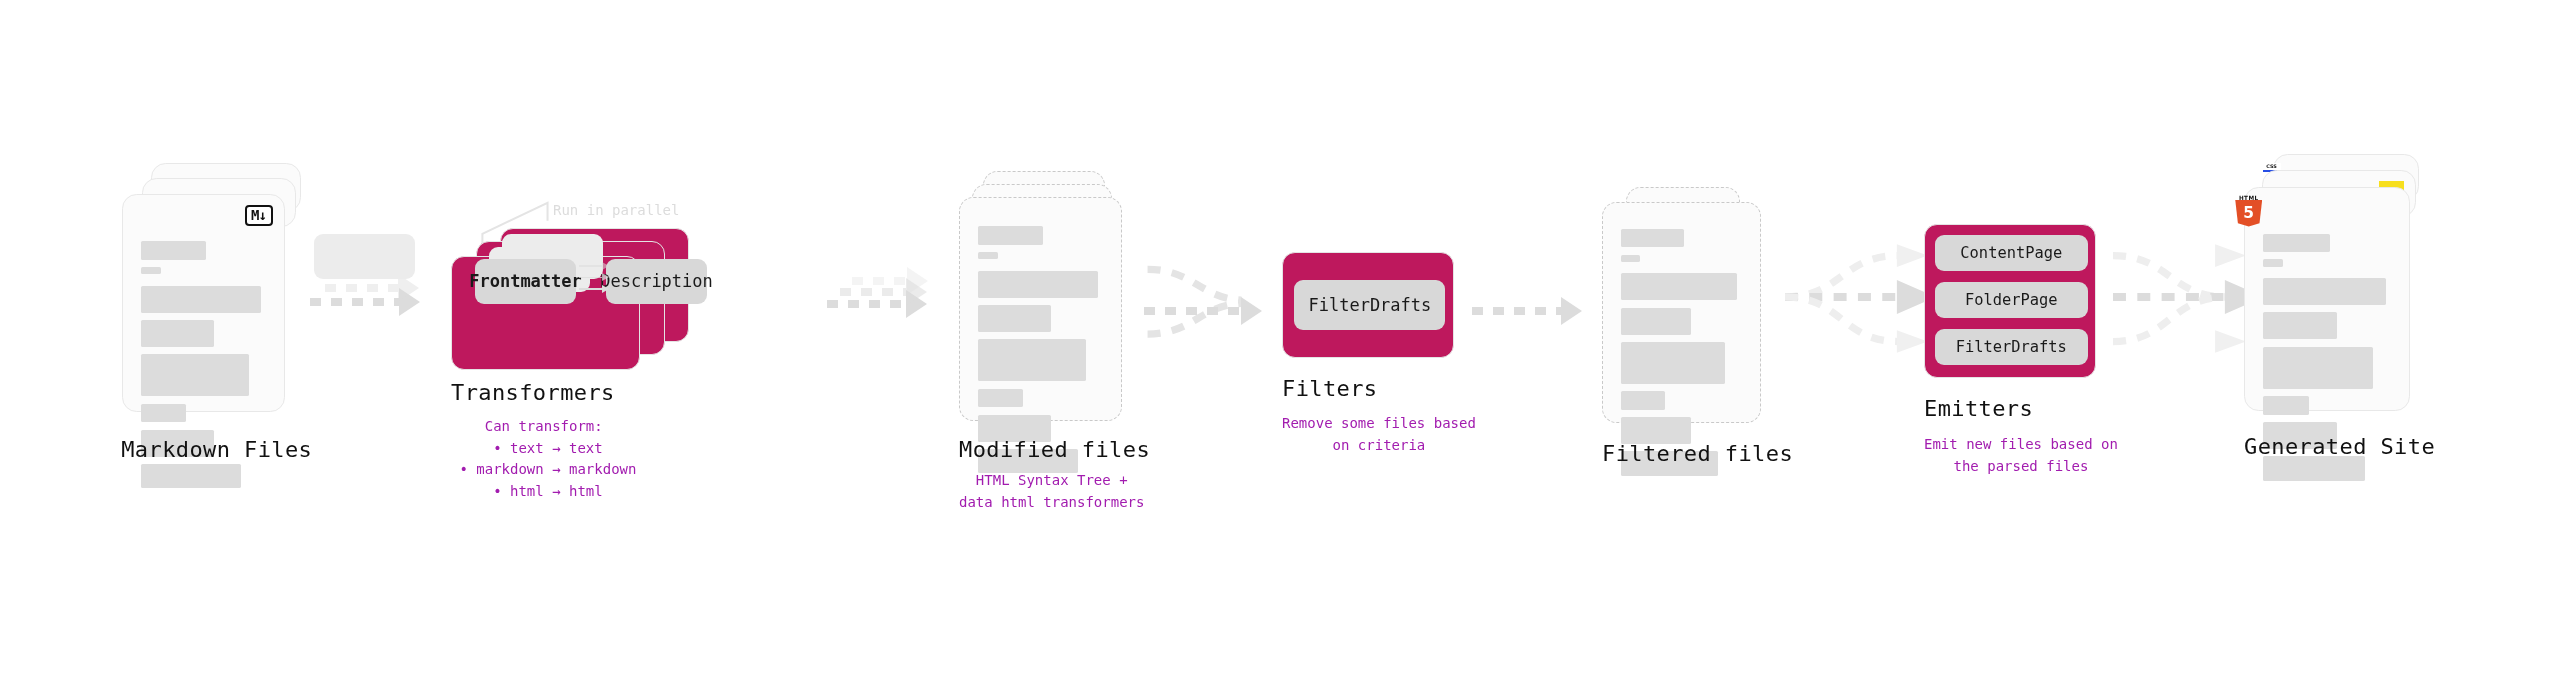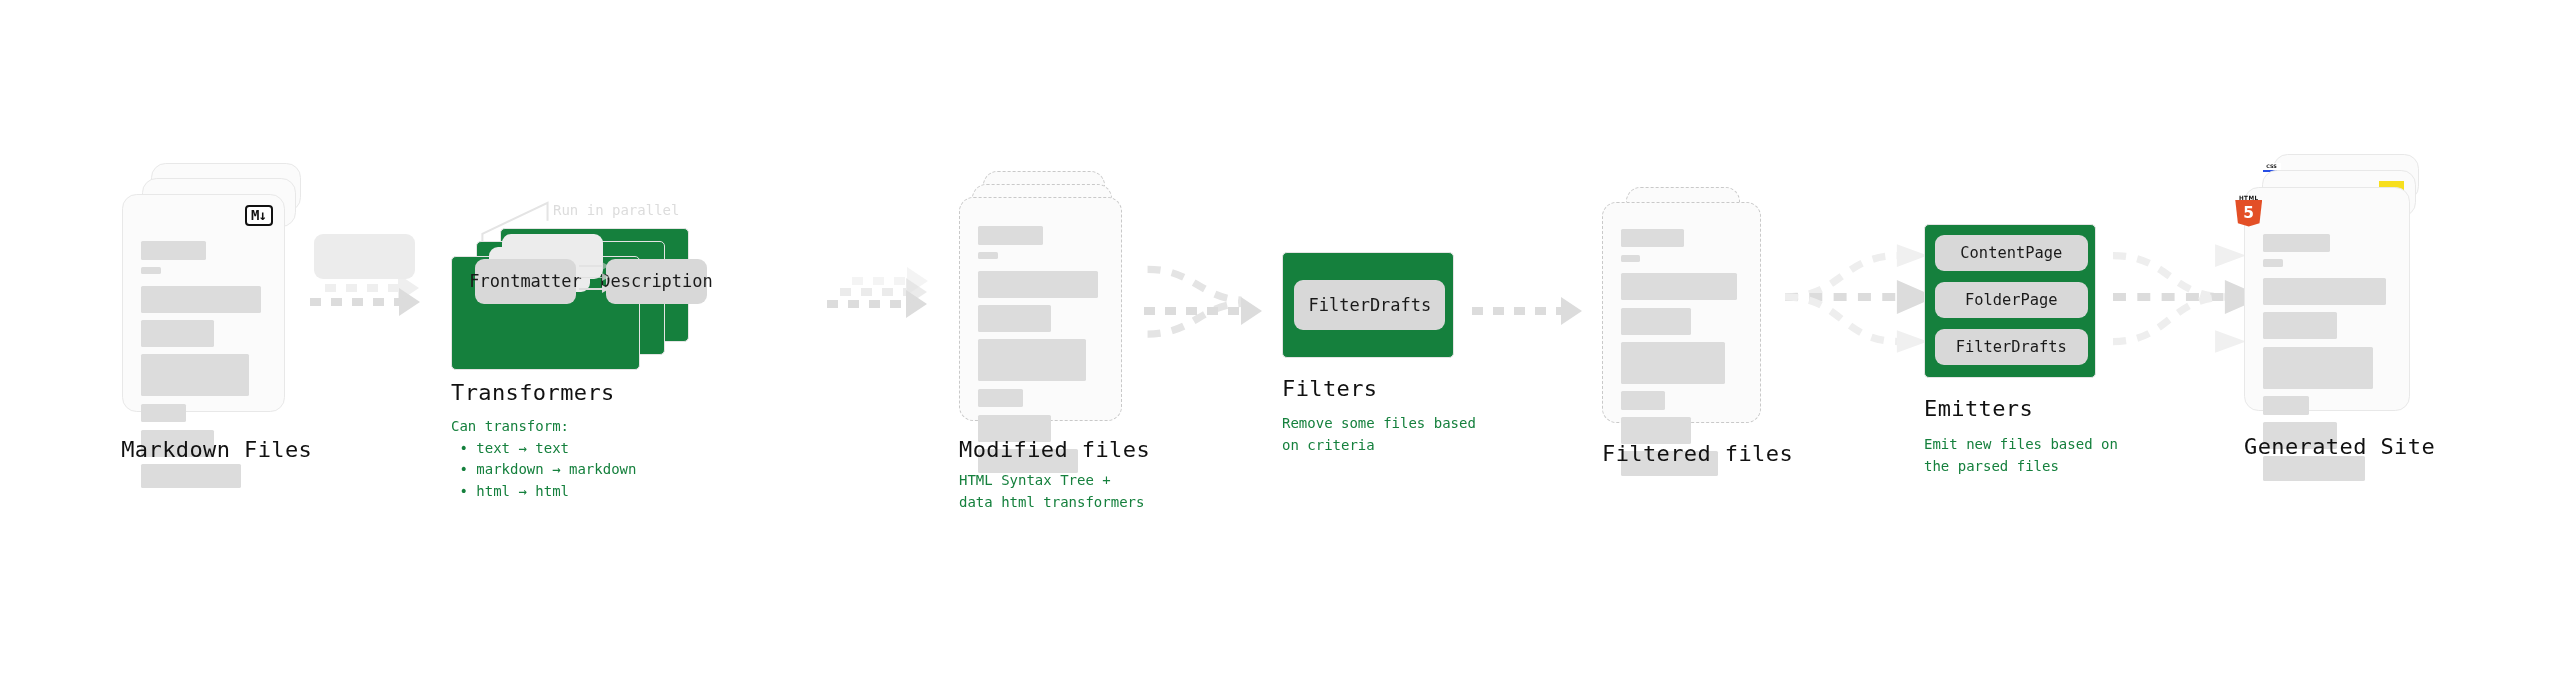--- a/index.html
+++ b/index.html
@@ -53,35 +53,35 @@
     font-family:"DejaVu Sans",sans-serif;
   }
   .js-badge  { width:24.4px; height:13px; background:#f7df1e; }
   .css-badge { width:18px; height:9px; background:#fff; position:relative; }
   .css-badge .u { position:absolute; bottom:0; left:0; width:18px; height:2.4px; background:#264de4; }
   .css-badge .tx { font-size:4.9px; font-weight:bold; color:#111; text-align:center;
                    line-height:6.5px; font-family:"DejaVu Sans",sans-serif; }
 
   
   .gcard {
-    position:absolute; border:1.6px solid #e4e4e4; border-radius:5px; background:#15803d;
+    position:absolute; border:1.6px solid #e4e4e4; border-radius:13px; background:#be185d;
   }
   .pill {
     position:absolute; background:#d8d8d8; border-radius:9px;
     display:flex; align-items:center; justify-content:center;
     font-size:17px; color:#1a1a1a; white-space:nowrap;
   }
   .pill.ghost { background:#ececec; }
 
   
   .title {
     position:absolute; font-size:22px; color:#111; white-space:nowrap; letter-spacing:0.4px;
   }
   .sub {
-    position:absolute; font-size:14px; color:#15803d; line-height:1.55; white-space:pre;
+    position:absolute; font-size:14px; color:#a21caf; line-height:1.55; white-space:pre;text-align:center;
   }
   .annot { position:absolute; font-size:14px; color:#dcdcdc; white-space:nowrap; }
 
   
   .arrow { position:absolute; display:flex; align-items:center; }
   .dashline { height:8.1px; background-image:linear-gradient(to right,#dcdcdc 0 11.4px,transparent 11.4px 21px);
               background-size:21px 8.1px; background-repeat:repeat-x; }
   .head { width:0;height:0; border-top:14.6px solid transparent; border-bottom:14.6px solid transparent;
           border-left:21px solid #dcdcdc; margin-left:-1.6px; }
   .thin { position:absolute; height:1.6px; background:#dcdcdc; }
@@ -129,21 +129,21 @@
     <path d="M4 66 L4 44 L84 6 L84 28" fill="none" stroke="#e4e4e4" stroke-width="2.5"></path>
   </svg>
   <div class="annot" style="left:102px; top:6.5px;">Run in parallel</div>
 
   <div class="gcard" style="left:49px; top:32.5px; width:189px; height:114px;"></div>
   <div class="gcard" style="left:25px; top:46px; width:189px; height:114px;"></div>
   <div class="gcard" style="left:0; top:61px; width:189px; height:114px;">
     <div class="pill ghost" style="left:50px; top:-23px; width:101px; height:45px;"></div>
     <div class="pill ghost" style="left:-138px; top:-23px; width:101px; height:45px;"></div>
     <div class="pill ghost" style="left:37px; top:-9.8px; width:101px; height:45px;"></div>
-    <div class="pill" style="left:23px; top:1.6px; width:101px; height:45px;">Frontmatter</div>
+    <div class="pill" style="left:23px; top:1.6px; width:101px; height:45px;font-weight:bold;">Frontmatter</div>
     <div class="pill" style="left:154px; top:1.6px; width:101px; height:45px;">Description</div>
     <div class="thin" style="left:127px; top:8.1px; width:29px; opacity:.55;"></div>
     <div class="thin" style="left:127px; top:19.5px; width:29px; opacity:.75;"></div>
     <div class="thin" style="left:127px; top:31px; width:29px;"></div>
   </div>
 
   <div class="title" style="left:0; top:185px;">Transformers</div>
   <div class="sub" style="left:0; top:221px;">Can transform:
  • text → text
  • markdown → markdown

